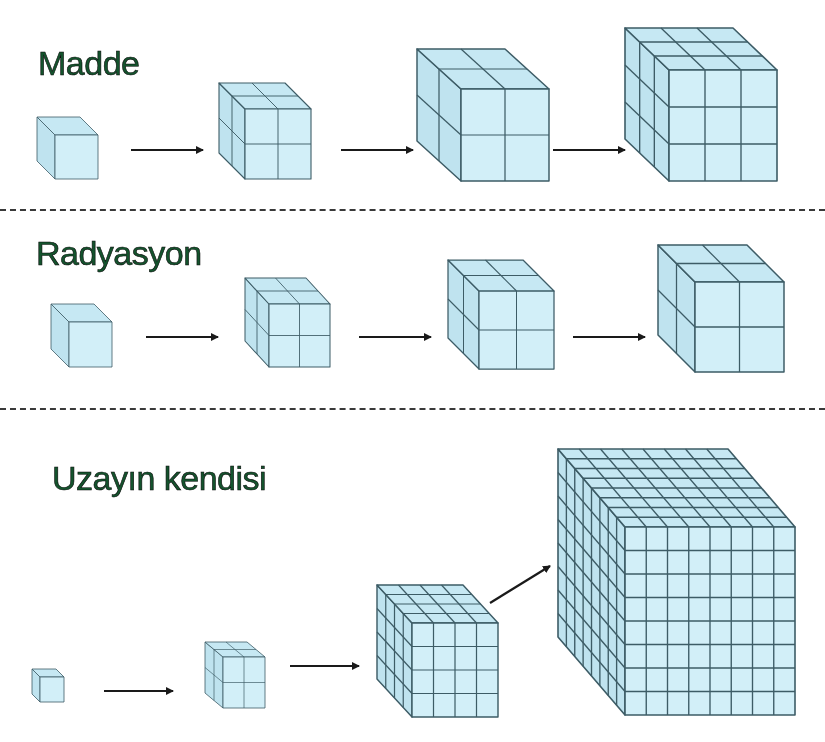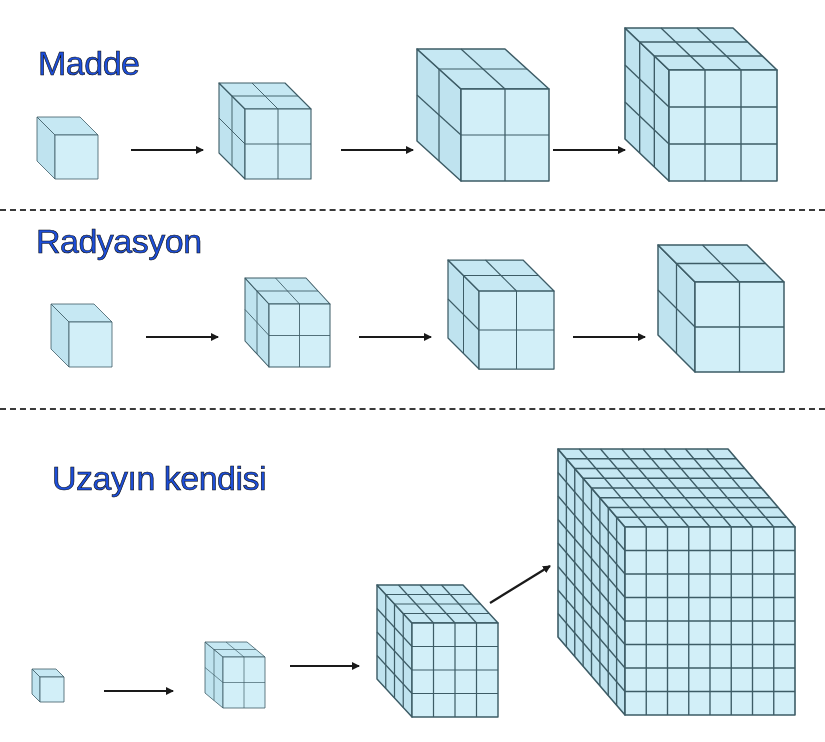--- a/index.html
+++ b/index.html
@@ -1,18 +1,18 @@
 <!DOCTYPE html>
 <html><head>
 <meta charset="utf-8">
 <style>
   html, body { margin: 0; padding: 0; background: #ffffff; }
   body { width: 825px; height: 742px; position: relative; overflow: hidden;
          font-family: "Liberation Sans", "DejaVu Sans", sans-serif; }
-  .section-title { position: absolute; font-size: 34px; font-weight: 400; color: #1d4ed8;
+  .section-title { position: absolute; font-size: 34px; font-weight: 400; color: #14532d;
                    letter-spacing: -0.5px; margin: 0; line-height: 1; -webkit-text-stroke: 0.6px #0a0a0a; }
   .divider { position: absolute; left: 0; width: 825px; height: 0;
              border-top: 2.5px dashed #3a3a3a; }
   svg#stage { position: absolute; left: 0; top: 0; }
 </style>
 </head>
 <body>
 
 <svg id="stage" width="825" height="742" viewBox="0 0 825 742" xmlns="http://www.w3.org/2000/svg">
     <defs>
@@ -193,17 +193,17 @@
       <line x1="566.375" y1="458.75" x2="736.375" y2="458.75" stroke="#3d5c66" stroke-width="1.36"></line>
       <line x1="566.375" y1="458.75" x2="566.375" y2="646.75" stroke="#3d5c66" stroke-width="1.36"></line>
       <line x1="625" y1="691.5" x2="558" y2="613.5" stroke="#3d5c66" stroke-width="1.36"></line>
     </g>
     <line x1="104" y1="691" x2="173" y2="691" stroke="#1a1a1a" stroke-width="2.2" marker-end="url(#ah)"></line>
     <line x1="290" y1="666" x2="359" y2="666" stroke="#1a1a1a" stroke-width="2.2" marker-end="url(#ah)"></line>
     <line x1="490" y1="603" x2="550" y2="566" stroke="#1a1a1a" stroke-width="2.2" marker-end="url(#ah)"></line>
   </svg>
 
 <h2 class="section-title" style="left: 38px; top: 46px;">Madde</h2>
-<h2 class="section-title" style="left: 36px; top: 224px;">Radyasyon</h2>
+<h2 class="section-title" style="left: 36px; top: 236px;">Radyasyon</h2>
 <h2 class="section-title" style="left: 52px; top: 461px;">Uzayın kendisi</h2>
 
 <div class="divider" style="top: 209px; border-top-color: rgb(58, 58, 58);"></div>
 <div class="divider" style="top: 408px; border-top-color: rgb(58, 58, 58);"></div>
 
 </body></html>

